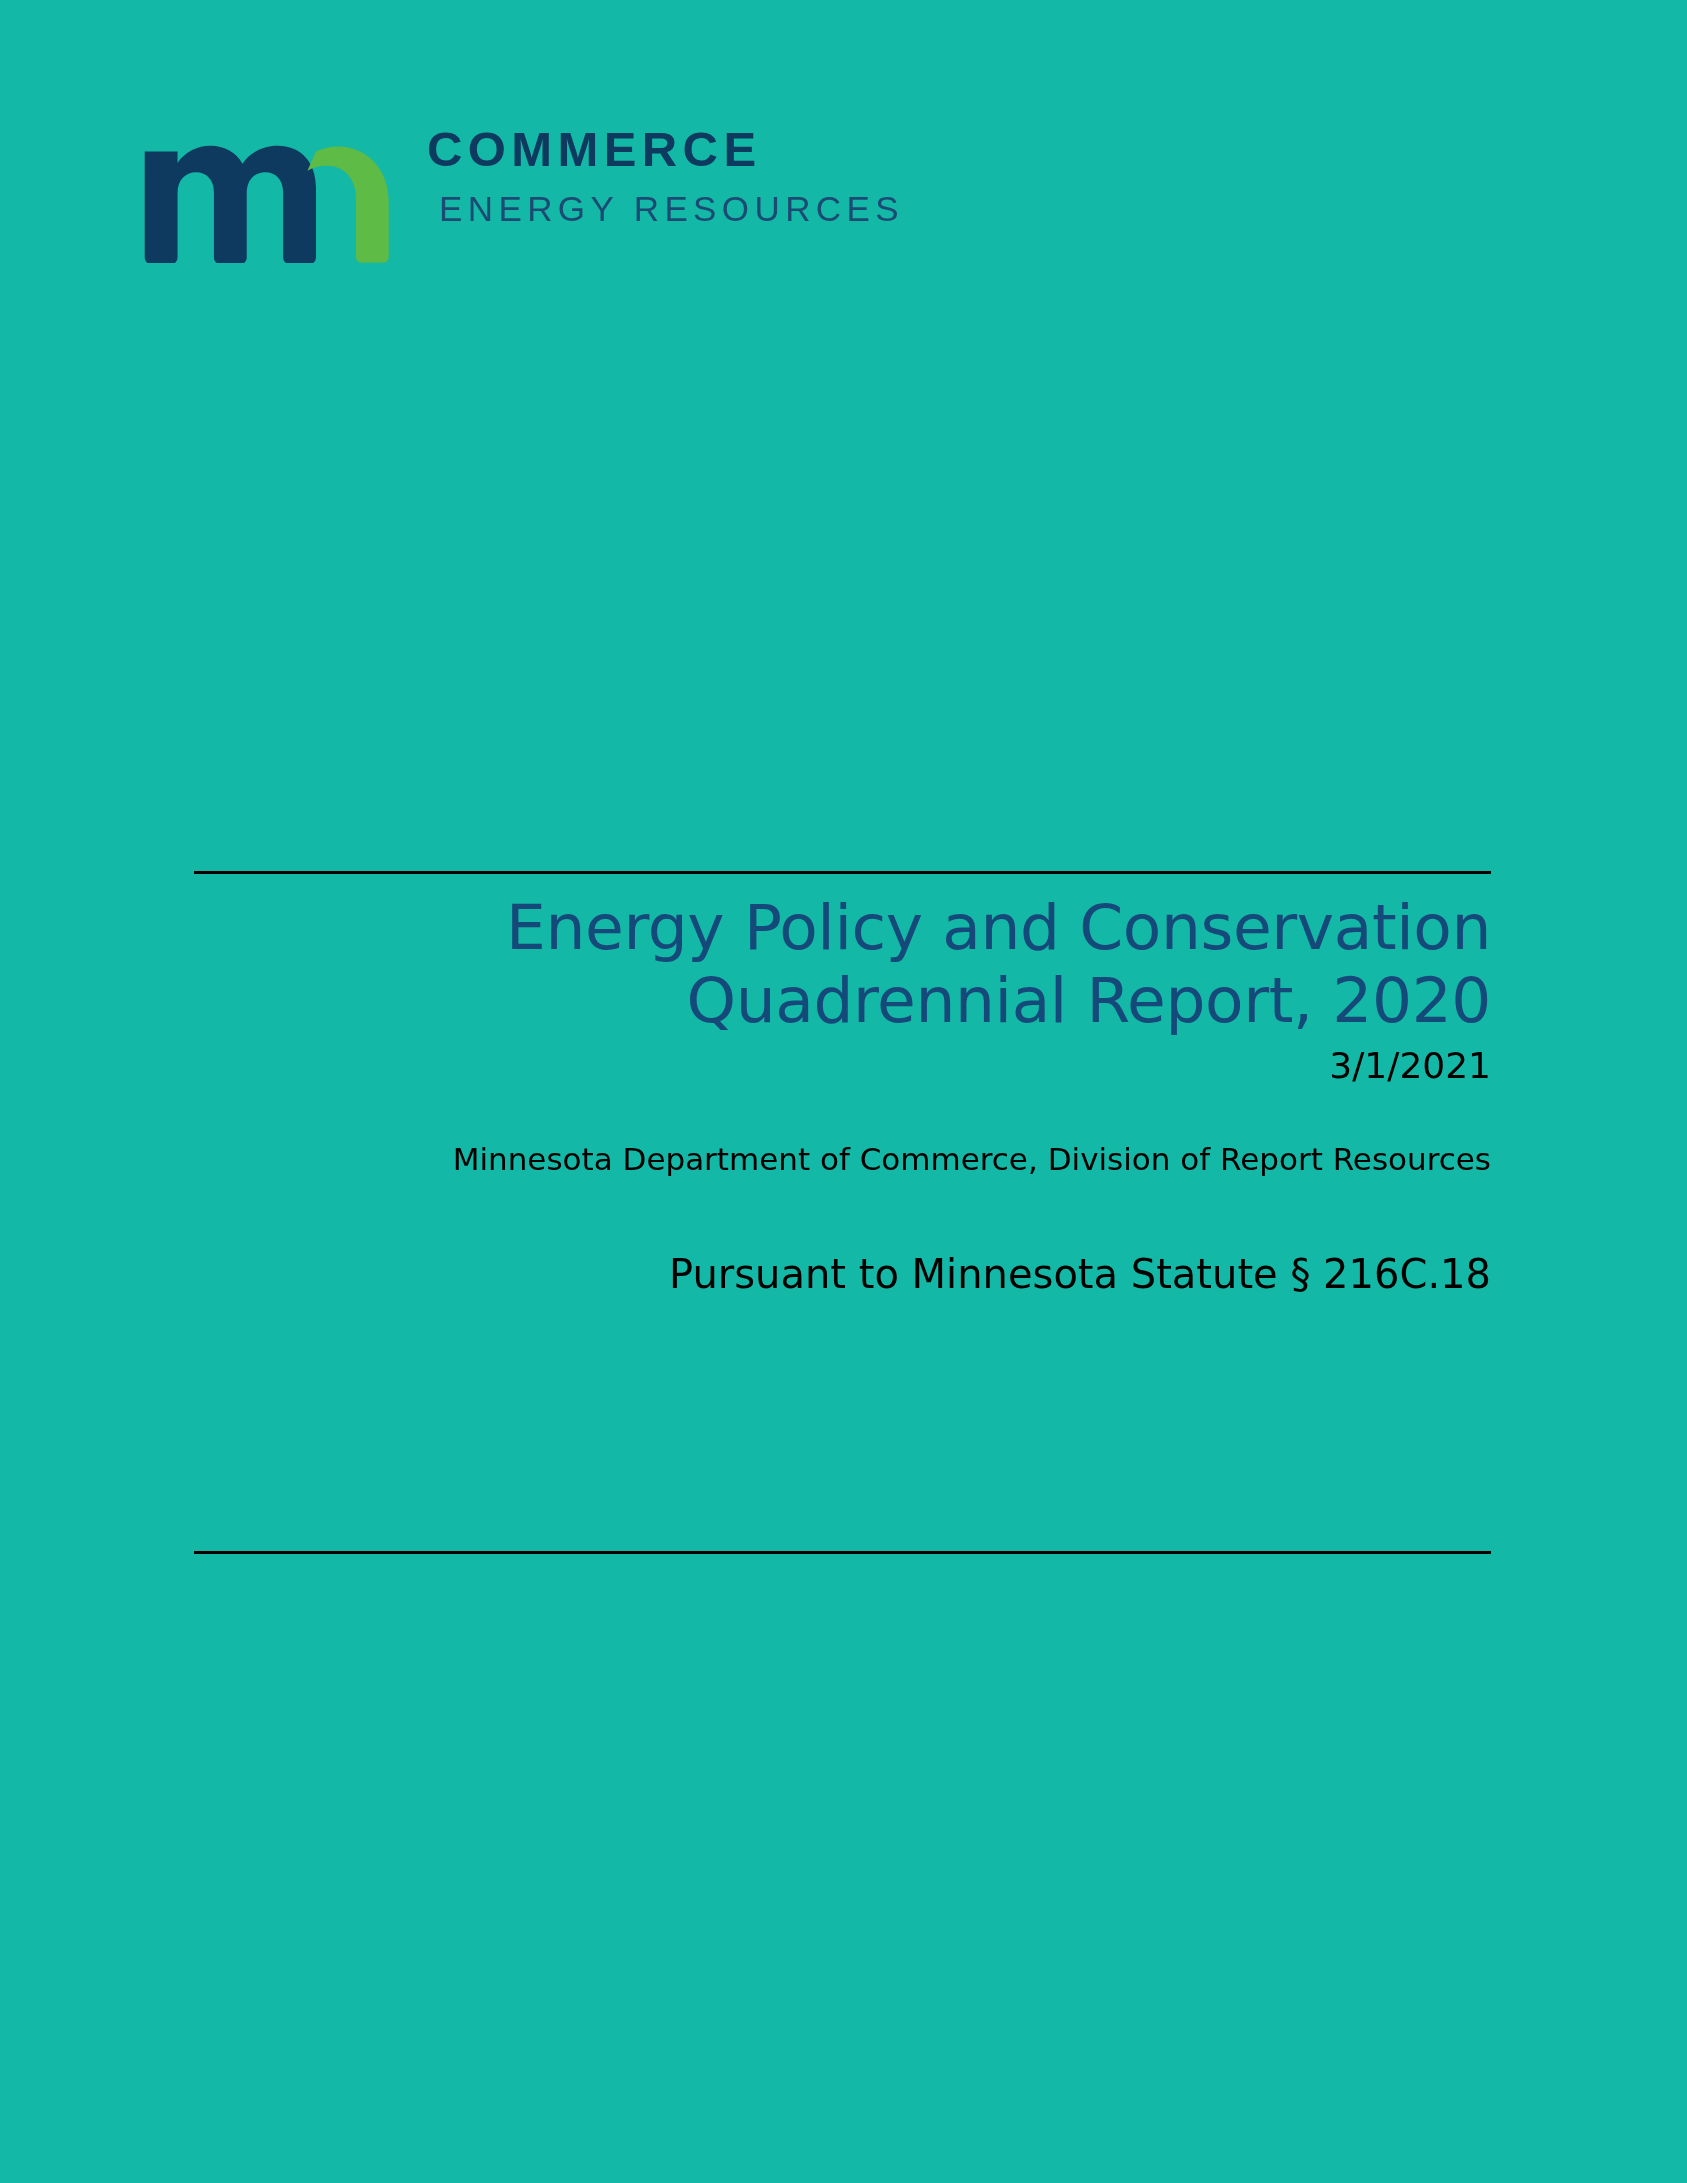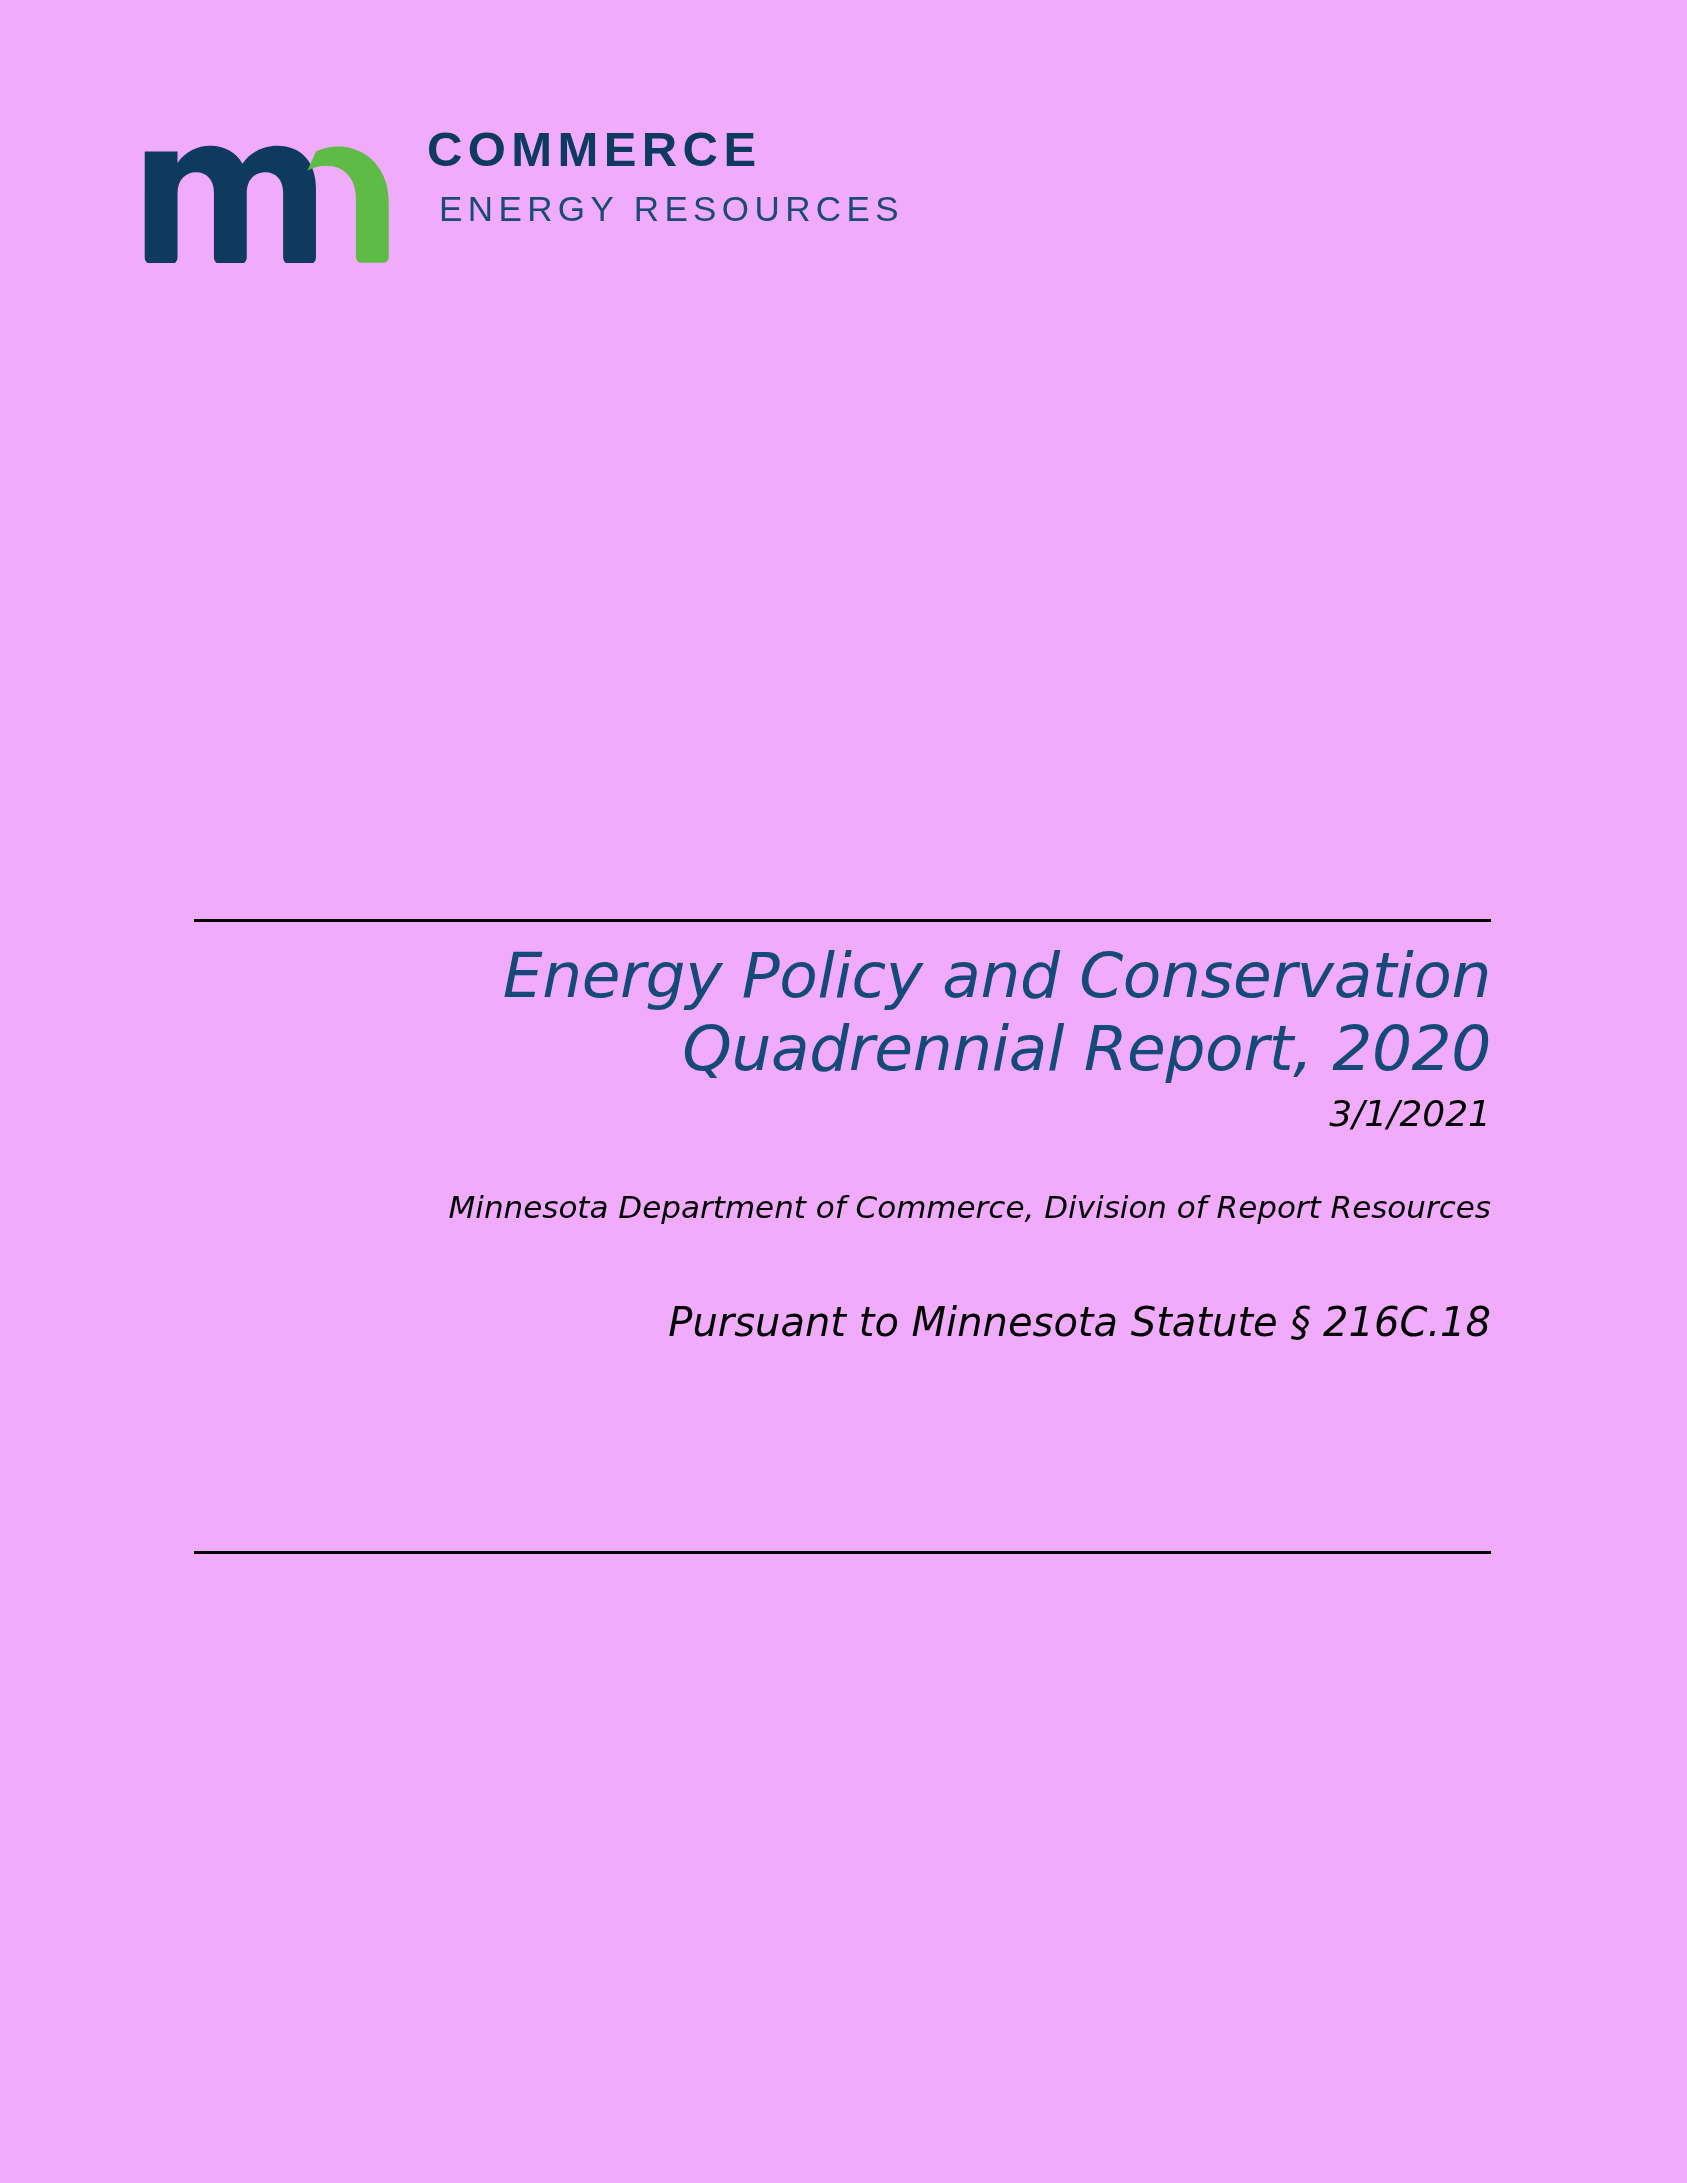--- a/index.html
+++ b/index.html
@@ -11,21 +11,21 @@
     width: 1687px;
     height: 2183px;
     position: relative;
     font-family: "Liberation Sans", "DejaVu Sans", sans-serif;
     -webkit-font-smoothing: antialiased;
   }
 
   .page {
     position: absolute;
     inset: 0;
-    background: #f0abfc;
+    background: #14b8a6;
   }
 
   
   .logo-block {
     position: absolute;
     left: 139px;
     top: 120px;
     display: flex;
     align-items: flex-start;
   }
@@ -60,23 +60,22 @@
     letter-spacing: 5.4px;
     color: #1B4A73;
     white-space: nowrap;
     margin-left: 12px;
   }
 
   
   .title-frame {
     position: absolute;
     left: 194px;
-    top: 919px;
+    top: 871px;
     width: 1297px;
-    font-style: italic;
   }
   .rule {
     width: 100%;
     height: 2.9px;
     background: #000000;
   }
   .rule-bottom {
     position: absolute;
     left: 194px;
     top: 1551px;

